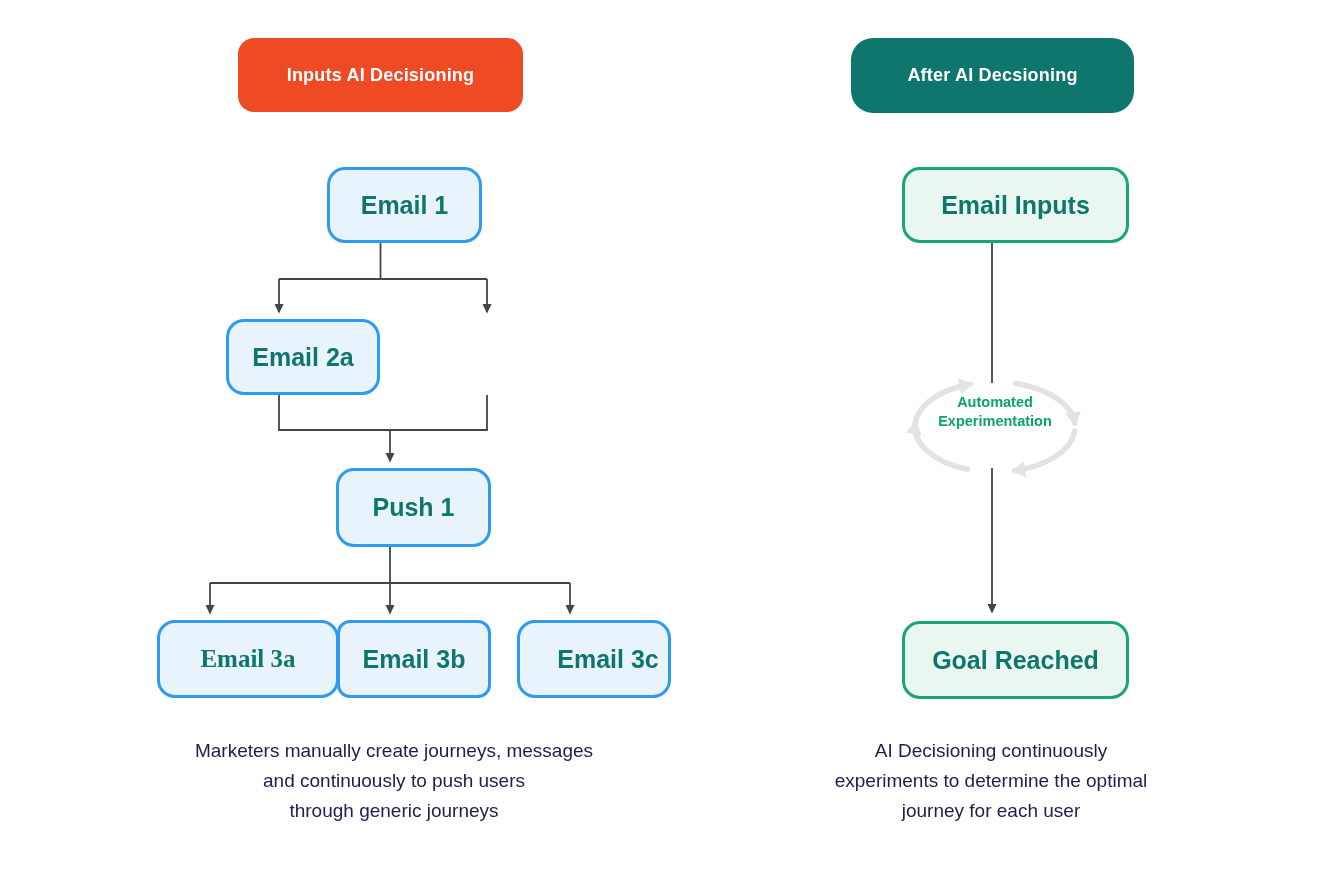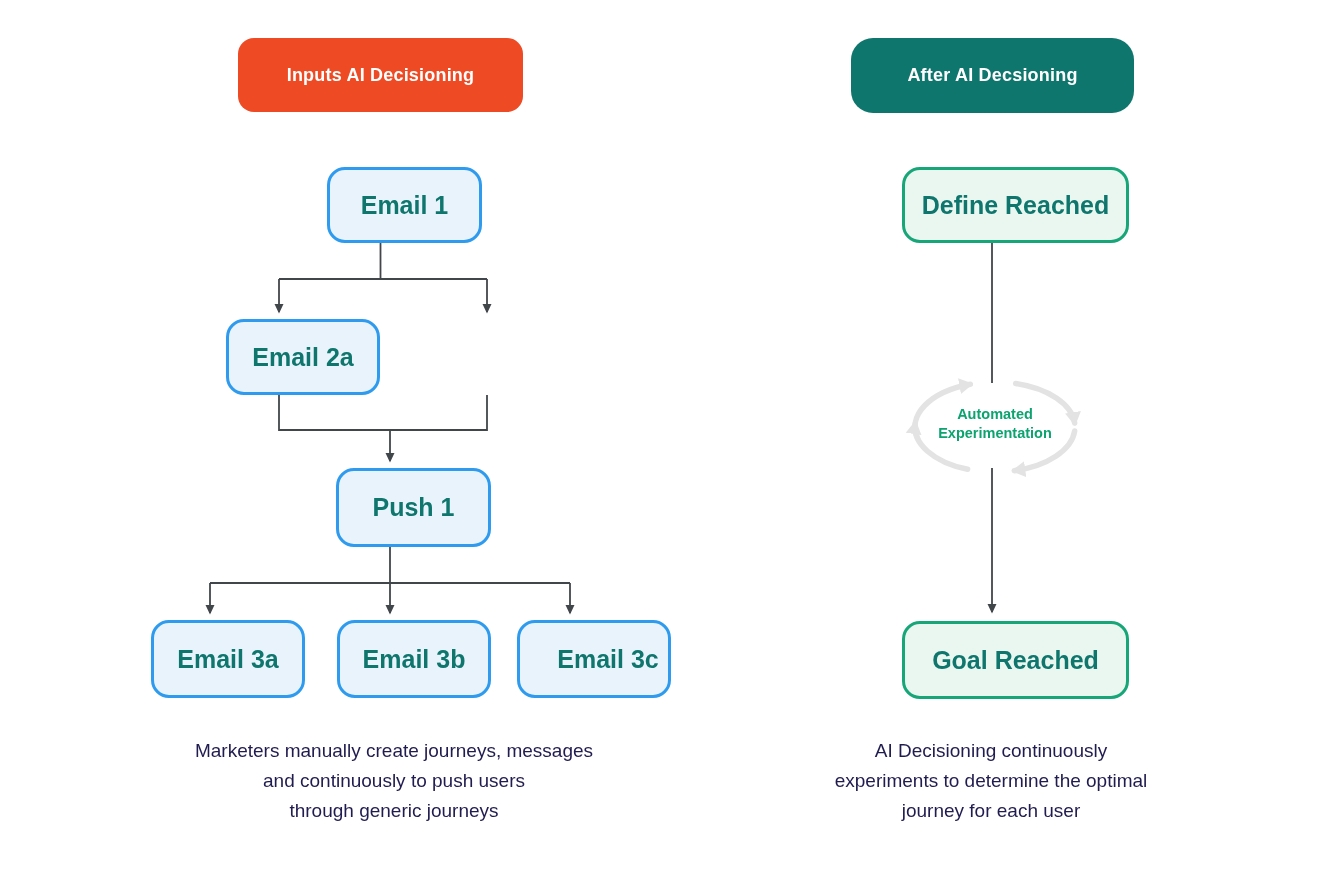--- a/index.html
+++ b/index.html
@@ -14,32 +14,32 @@
 
   .node{position:absolute;display:flex;align-items:center;justify-content:center;
         font-weight:bold;font-size:25px;color:#0f766e;border-radius:18px;box-sizing:border-box;margin-left:24px;}
   .node.blue{border:3px solid #2E9BEE;background:#E9F3FC;}
   .node.green{border:3px solid #17A678;background:#EAF7F0;}
 
   .n-email1 {left:303px;top:167px;width:155px;height:76px;}
   .n-email2a{left:202px;top:319px;width:154px;height:76px;}
   .n-email2b{left:410px;top:319px;width:154px;height:76px;}
   .n-push1  {left:312px;top:468px;width:155px;height:79px;}
-  .n-email3a{left:127px;top:620px;width:154px;height:78px;}
-  .n-email3b{left:313px;top:620px;width:154px;height:78px;}
+  .n-email3a{left:133px;top:620px;width:182px;height:78px;font-family:Liberation Serif, serif;}
+  .n-email3b{left:313px;top:620px;width:154px;height:78px;border-radius:13px;}
   .n-email3c{left:493px;top:620px;width:154px;height:78px;padding-left:28px;}
   .n-define {left:878px;top:167px;width:227px;height:76px;}
   .n-goal   {left:878px;top:621px;width:227px;height:78px;}
 
   .caption{position:absolute;text-align:center;color:#211C50;font-size:19px;line-height:30px;}
   .caption.left{left:94px;top:736px;width:600px;}
   .caption.right{left:741px;top:736px;width:500px;}
   .caption span{display:block;}
 
-  .loop-label{position:absolute;left:915px;top:405px;width:160px;text-align:center;
+  .loop-label{position:absolute;left:915px;top:393px;width:160px;text-align:center;
               color:#0CA371;font-weight:bold;font-size:14.5px;line-height:19px;}
   .loop-label span{display:block;}
 </style>
 </head>
 <body>
 
 <div class="canvas">
 
   <svg class="wires" viewBox="0 0 1344 880">
     <defs>
@@ -90,21 +90,21 @@
   <div class="node blue n-email3c">Email 3c</div>
 
   <div class="caption left">
     <span>Marketers manually create journeys, messages</span>
     <span>and continuously to push users</span>
     <span>through generic journeys</span>
   </div>
 
   <div class="badge blue">After AI Decsioning</div>
 
-  <div class="node green n-define">Define Reached</div>
+  <div class="node green n-define">Email Inputs</div>
 
   <div class="loop-label">
     <span>Automated</span>
     <span>Experimentation</span>
   </div>
 
   <div class="node green n-goal">Goal Reached</div>
 
   <div class="caption right">
     <span>AI Decisioning continuously</span>

